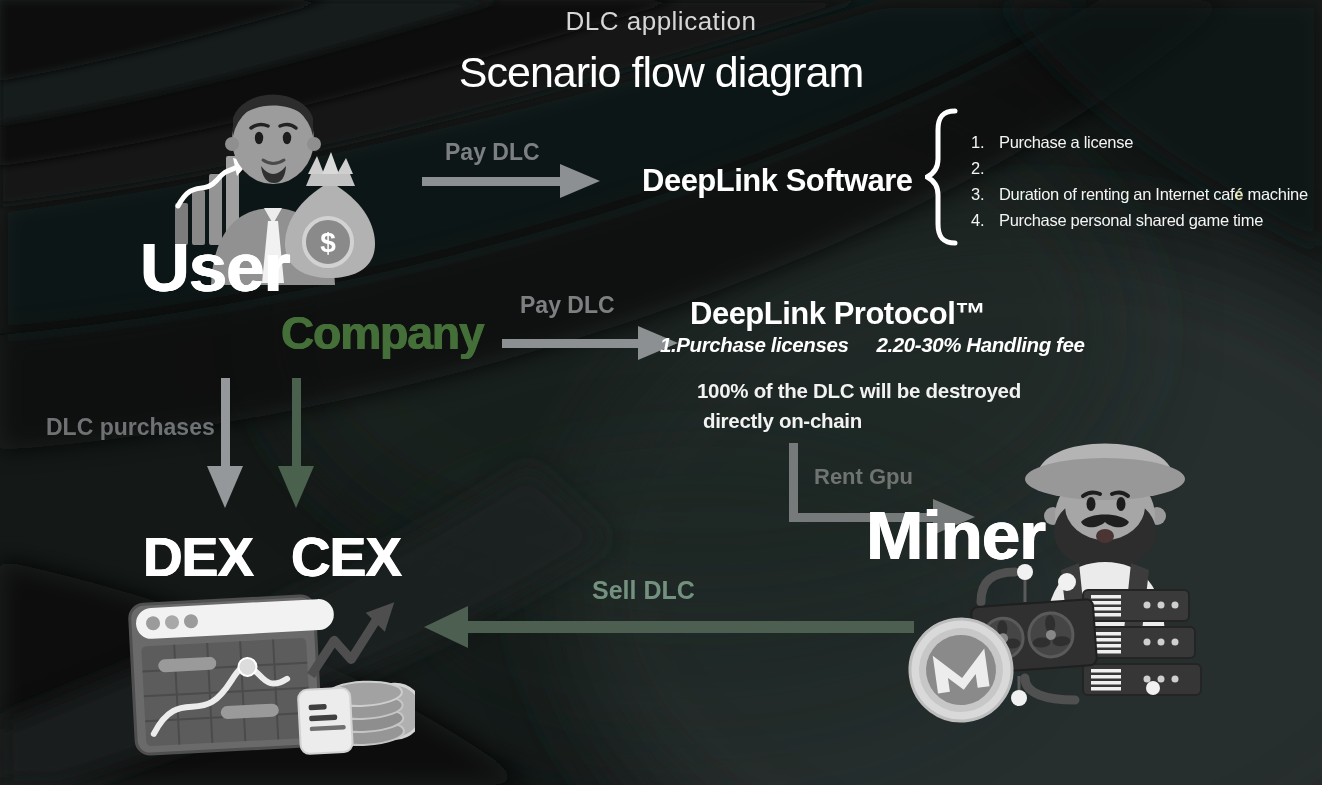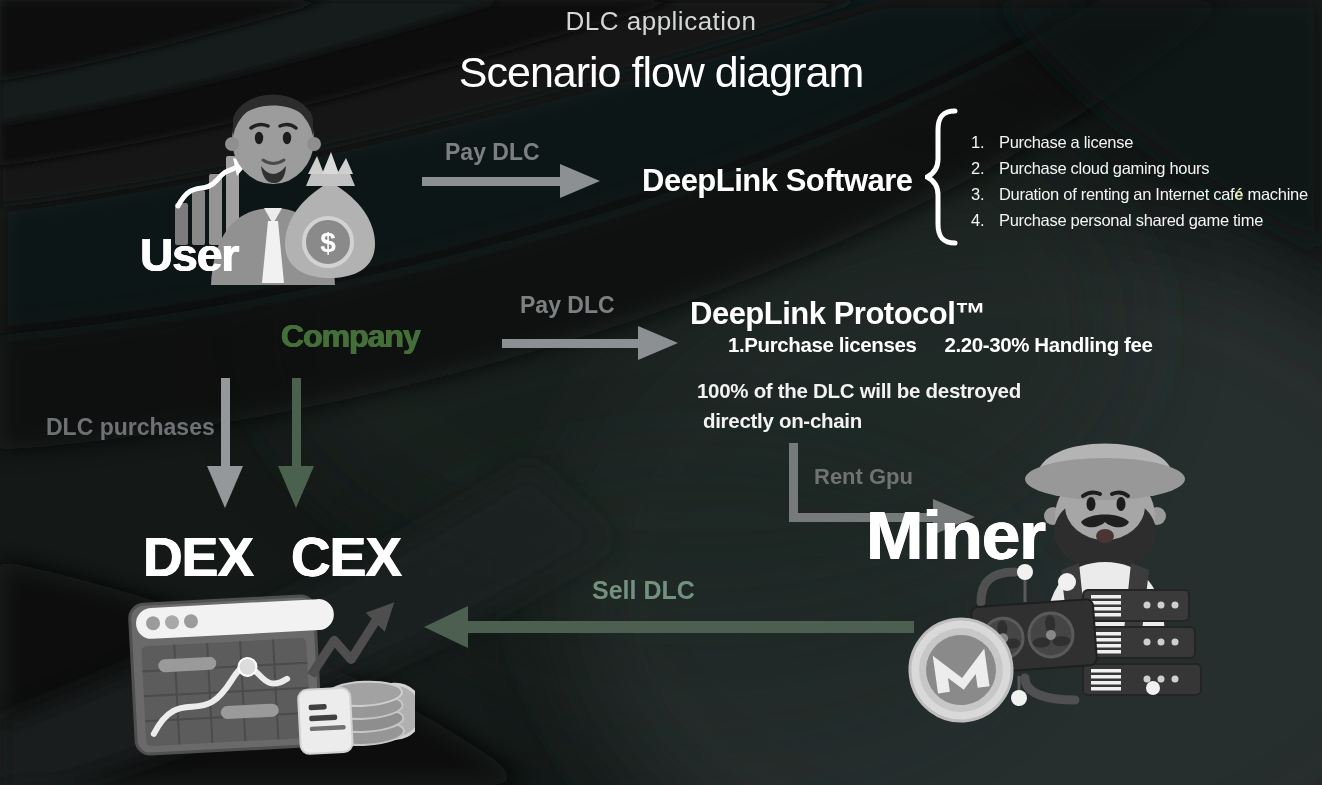--- a/index.html
+++ b/index.html
@@ -82,57 +82,56 @@
     <g>
       <polygon points="163,96 172,78 179,96" fill="#cfcfcf"></polygon>
       <polygon points="177,96 186,74 194,96" fill="#dadada"></polygon>
       <polygon points="192,96 201,80 208,96" fill="#cfcfcf"></polygon>
       <path d="M166,96 L205,96 L210,108 L161,108 Z" fill="#c2c2c2"></path>
       <path d="M178,108 C150,126 140,148 140,166 C140,190 160,200 185,200 C210,200 230,190 230,166 C230,148 220,126 192,108 Z" fill="#b2b2b2"></path>
       <circle cx="183" cy="164" r="24" fill="#8a8a8a" stroke="#d2d2d2" stroke-width="4"></circle>
       <text x="183" y="174" text-anchor="middle" font-family="Liberation Sans, sans-serif" font-size="28" font-weight="700" fill="#fff">$</text>
     </g>
   </svg>
-  <div class="abs node-label thick" style="left:140px;top:228px;font-size:46px;">User</div>
+  <div class="abs node-label thick" style="left:140px;top:228px;font-size:69px;">User</div>
 
   <div class="abs edge-label" style="left:445px;top:139px;font-size:23px;color:#7d8082;">Pay DLC</div>
   <div class="shaft" style="left:422px;top:177px;width:138px;height:9px;background:#8d9092;"></div>
   <div class="tri" style="left:560px;top:164px;border-top:17px solid transparent;border-bottom:17px solid transparent;border-left:40px solid #8d9092;"></div>
 
   <div class="abs node-label" style="left:642px;top:163px;font-size:31px;letter-spacing:-0.5px;">DeepLink Software</div>
   <svg class="abs" style="left:925px;top:107px;z-index:4;" width="34" height="140" viewBox="0 0 34 140">
     <path d="M30,4 C17,4 13,11 13,23 L13,52 C13,62 8,67 2,70 C8,73 13,78 13,88 L13,117 C13,129 17,136 30,136" stroke="#fff" stroke-width="5" fill="none" stroke-linecap="round"></path>
   </svg>
   <div class="abs" style="left:971px;top:129px;z-index:4;">
     <div class="benefit-row">
       <span class="benefit-num">1.</span>
       <span>Purchase a license</span>
     </div>
     <div class="benefit-row">
       <span class="benefit-num">2.</span>
-      <span>Purchase cloud gaming hours</span>
     </div>
     <div class="benefit-row">
       <span class="benefit-num">3.</span>
       <span><span>Duration of renting an Internet caf</span><span class="accent-e">é</span><span> machine</span></span>
     </div>
     <div class="benefit-row">
       <span class="benefit-num">4.</span>
       <span>Purchase personal shared game time</span>
     </div>
   </div>
 
-  <div class="abs node-label thick" style="left:281px;top:318px;font-size:32px;color:#456f38;">Company</div>
+  <div class="abs node-label thick" style="left:281px;top:306px;font-size:46px;color:#456f38;">Company</div>
 
   <div class="abs edge-label" style="left:520px;top:292px;font-size:23px;color:#7d8082;">Pay DLC</div>
   <div class="shaft" style="left:502px;top:339px;width:136px;height:9px;background:#8d9092;"></div>
   <div class="tri" style="left:638px;top:326px;border-top:17px solid transparent;border-bottom:17px solid transparent;border-left:40px solid #8d9092;"></div>
 
   <div class="abs node-label" style="left:690px;top:296px;font-size:31px;letter-spacing:-0.5px;">DeepLink Protocol™</div>
-  <div class="abs protocol-points" style="left:728px;top:333px;z-index:4;">
+  <div class="abs protocol-points" style="left:660px;top:333px;z-index:4;font-style:italic;">
     <span>1.Purchase licenses</span>
     <span>2.20-30% Handling fee</span>
   </div>
   <div class="abs note" style="left:697px;top:379px;z-index:4;">100% of the DLC will be destroyed</div>
   <div class="abs note" style="left:703px;top:409px;z-index:4;">directly on-chain</div>
 
   <div class="shaft" style="left:789px;top:443px;width:9px;height:79px;background:#767a7a;"></div>
   <div class="shaft" style="left:789px;top:513px;width:146px;height:9px;background:#767a7a;"></div>
   <div class="tri" style="left:933px;top:499px;border-top:18px solid transparent;border-bottom:18px solid transparent;border-left:42px solid #767a7a;"></div>
   <div class="abs edge-label" style="left:814px;top:464px;font-size:22px;color:#6f7372;">Rent Gpu</div>

